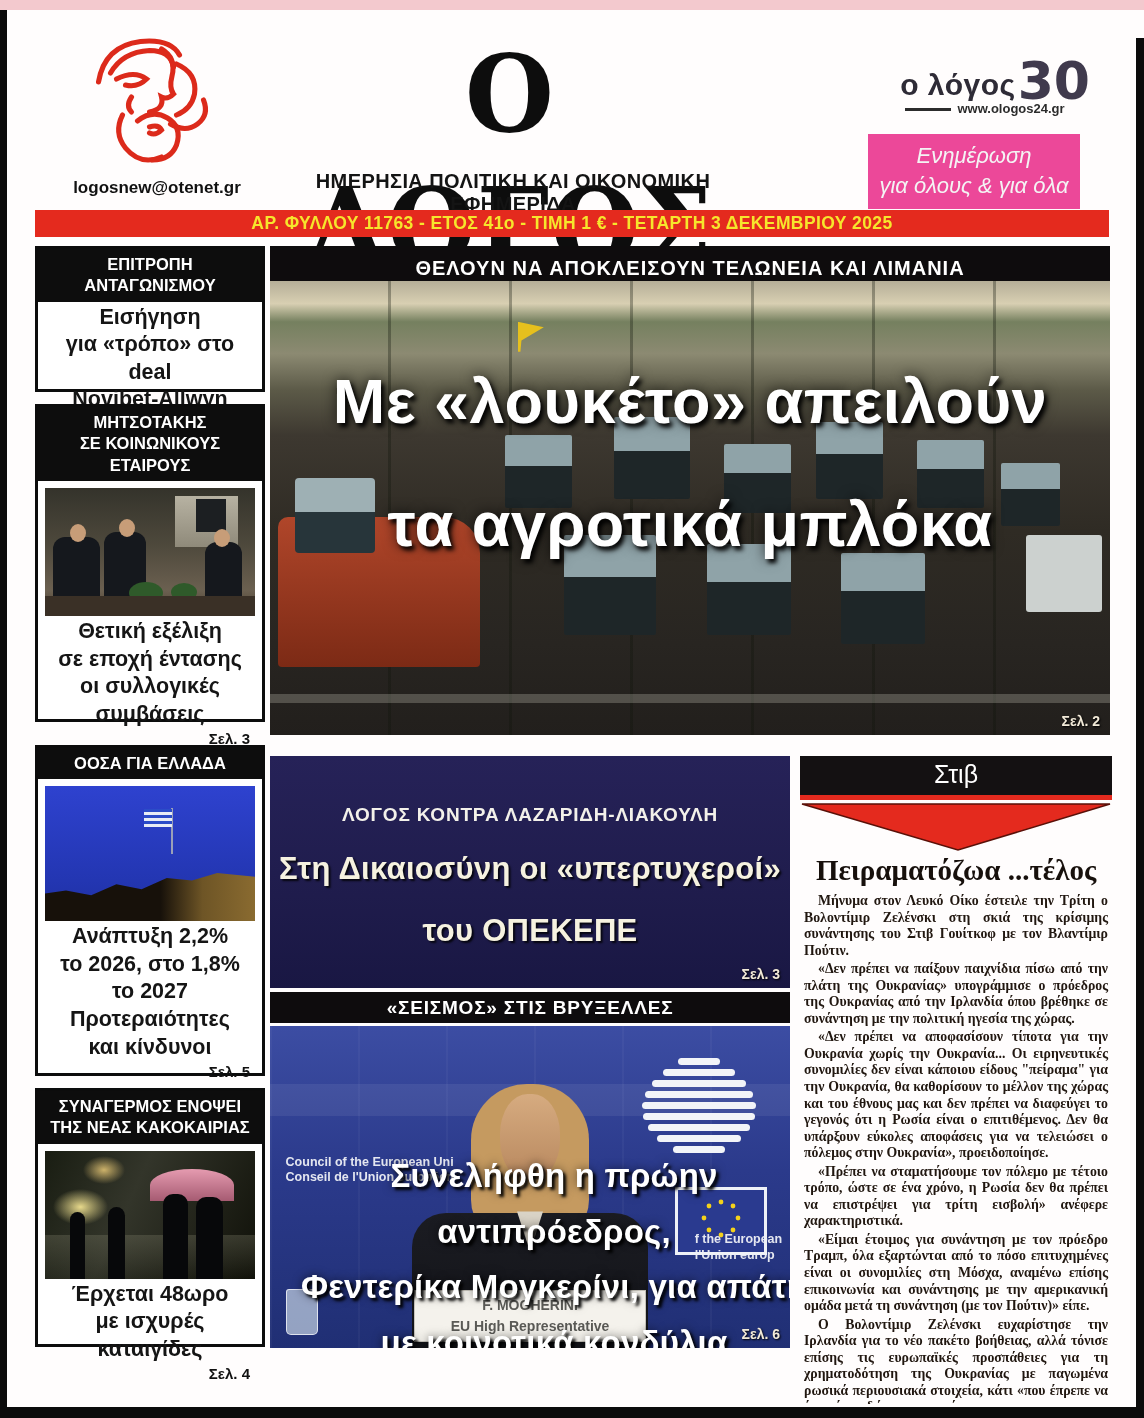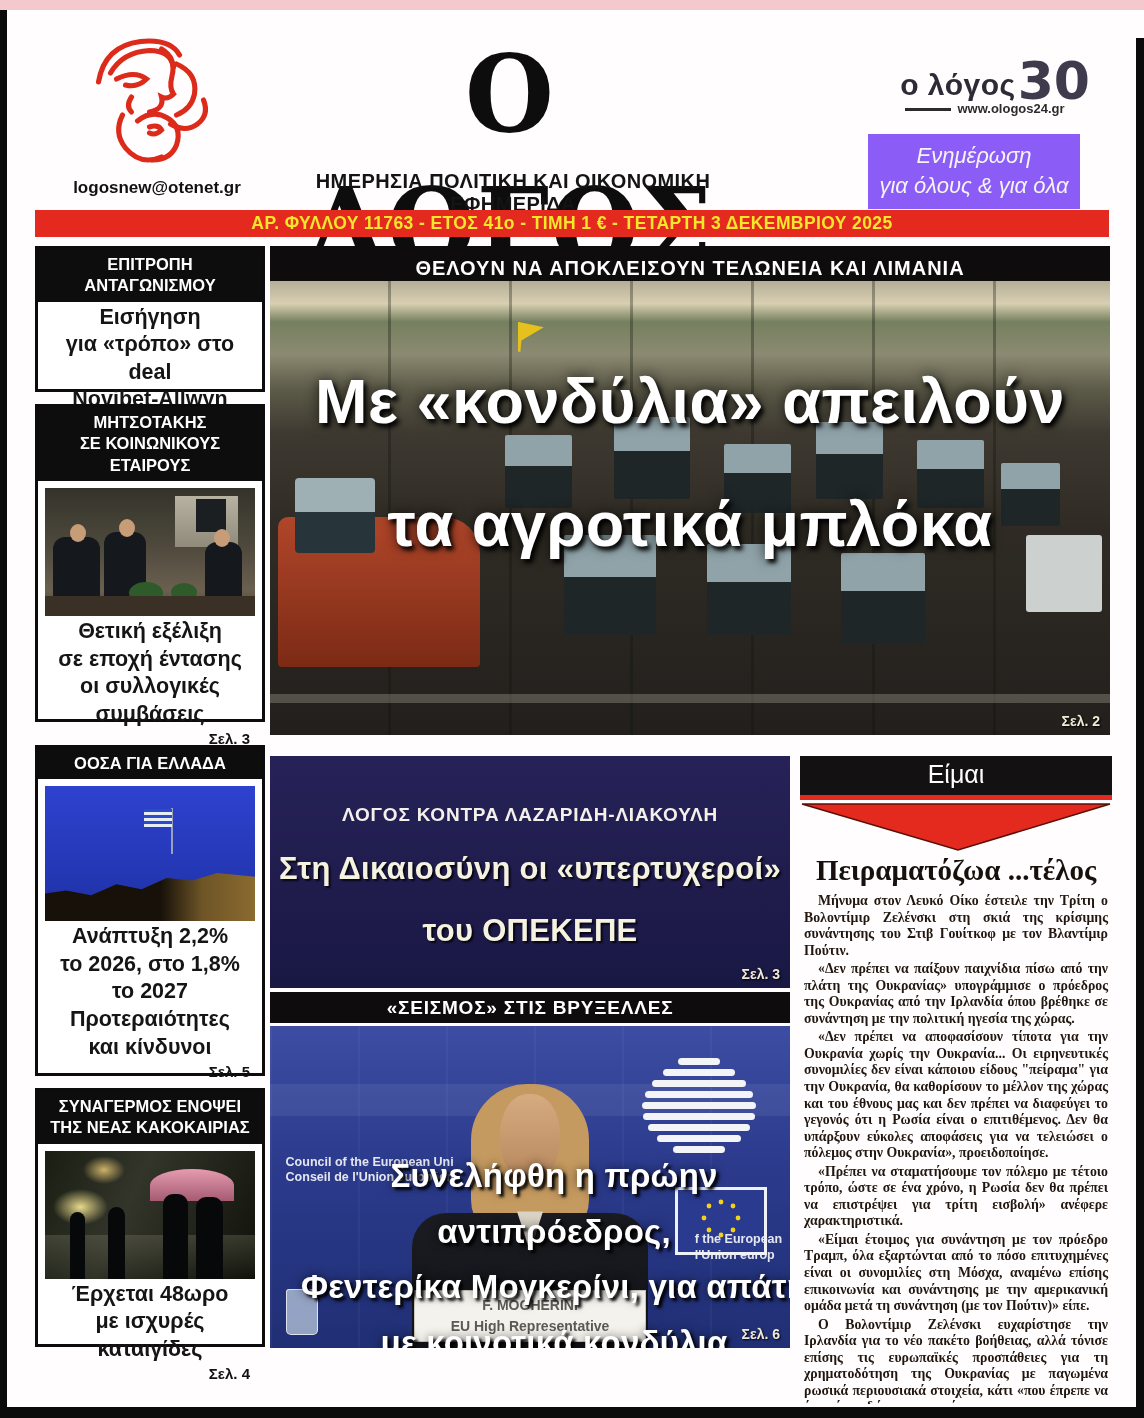--- a/index.html
+++ b/index.html
@@ -21,21 +21,21 @@
             letter-spacing:1px;color:#0d0d0d;transform:scaleY(1.04);transform-origin:top;line-height:1.25;}
   .np-subtitle{position:absolute;left:258px;top:170px;width:510px;text-align:center;
                font-weight:bold;font-size:20px;letter-spacing:.4px;color:#141414;}
   .weblogo{position:absolute;left:880px;top:58px;width:210px;text-align:center;color:#2e2b36;}
   .weblogo .row{display:flex;align-items:flex-start;justify-content:flex-end;}
   .weblogo .name{font-weight:bold;font-size:30px;letter-spacing:.5px;line-height:1;padding-top:12px;}
   .weblogo .n24{font-weight:bold;font-size:52px;line-height:.9;color:#403a4d;margin-left:2px;
                 font-family:"DejaVu Sans",sans-serif;}
   .weblogo .url{font-weight:bold;font-size:13px;color:#2c2c2c;margin-top:-4px;}
   .weblogo .url::before{content:"";display:inline-block;width:46px;height:3px;background:#2c2c2c;margin-right:6px;vertical-align:middle;}
-  .tagline{position:absolute;left:868px;top:134px;width:212px;background:#8b5cf6;color:#f4f4f4;
+  .tagline{position:absolute;left:868px;top:134px;width:212px;background:#ec4899;color:#f4f4f4;
            text-align:center;font-style:italic;font-size:22px;line-height:1.35;padding:7px 0 9px;}
 
   
   .issuebar{position:absolute;left:35px;top:210px;width:1074px;height:27px;background:#e42a1e;
             display:flex;align-items:center;justify-content:center;}
   .issuebar span{color:#f6e62c;font-weight:bold;font-size:17.5px;letter-spacing:.4px;}
 
   
   .sbox{position:absolute;left:35px;width:230px;border:3px solid #0c0c0c;background:#fff;
         display:flex;flex-direction:column;box-sizing:border-box;}
@@ -270,21 +270,21 @@
     <div class="cab" style="left:54%;top:36%;width:8%;height:15%;"></div>
     <div class="cab" style="left:65%;top:31%;width:8%;height:17%;"></div>
     <div class="cab" style="left:77%;top:35%;width:8%;height:15%;"></div>
     <div class="cab" style="left:87%;top:40%;width:7%;height:14%;"></div>
     <div class="cab" style="left:35%;top:56%;width:11%;height:22%;"></div>
     <div class="cab" style="left:52%;top:58%;width:10%;height:20%;"></div>
     <div class="cab" style="left:68%;top:60%;width:10%;height:20%;"></div>
     <div class="tractor-red"></div>
     <div class="van-white"></div>
     <div class="rail"></div>
-    <div class="lead-head pre">Με «κονδύλια» απειλούν
+    <div class="lead-head pre">Με «λουκέτο» απειλούν
 τα αγροτικά μπλόκα</div>
     <div class="photo-page">Σελ. 2</div>
   </div>
 
   <div class="opek">
     <div class="kick">ΛΟΓΟΣ ΚΟΝΤΡΑ ΛΑΖΑΡΙΔΗ-ΛΙΑΚΟΥΛΗ</div>
     <div class="head pre">Στη Δικαιοσύνη οι «υπερτυχεροί»
 του ΟΠΕΚΕΠΕ</div>
     <div class="photo-page">Σελ. 3</div>
   </div>
@@ -332,21 +332,21 @@
     <div class="shirt"></div>
     <div class="nameplate pre">F. MOGHERINI
 EU High Representative</div>
     <div class="brux-head pre">Συνελήφθη η πρώην αντιπρόεδρος,
 Φεντερίκα Μογκερίνι, για απάτη
 με κοινοτικά κονδύλια</div>
     <div class="photo-page">Σελ. 6</div>
   </div>
 
   <div class="op">
-    <div class="op-tab">Είμαι</div>
+    <div class="op-tab">Στιβ</div>
     <svg class="op-arrow" width="312" height="50" viewBox="0 0 312 50">
       <polygon points="2,2 310,2 158,48" fill="#e42a1e" stroke="#5a1008" stroke-width="1.5"></polygon>
     </svg>
     <div class="op-title">Πειραματόζωα ...τέλος</div>
     <div class="op-text">
       <p>Μήνυμα στον Λευκό Οίκο έστειλε την Τρίτη ο Βολοντίμιρ Ζελένσκι στη σκιά της κρίσιμης συνάντησης του Στιβ Γουίτκοφ με τον Βλαντίμιρ Πούτιν.</p>
       <p>«Δεν πρέπει να παίξουν παιχνίδια πίσω από την πλάτη της Ουκρανίας» υπογράμμισε ο πρόεδρος της Ουκρανίας από την Ιρλανδία όπου βρέθηκε σε συνάντηση με την πολιτική ηγεσία της χώρας.</p>
       <p>«Δεν πρέπει να αποφασίσουν τίποτα για την Ουκρανία χωρίς την Ουκρανία... Οι ειρηνευτικές συνομιλίες δεν είναι κάποιου είδους "πείραμα" για την Ουκρανία, θα καθορίσουν το μέλλον της χώρας και του έθνους μας και δεν πρέπει να διαφεύγει το γεγονός ότι η Ρωσία είναι ο επιτιθέμενος. Δεν θα υπάρξουν εύκολες αποφάσεις για να τελειώσει ο πόλεμος στην Ουκρανία», προειδοποίησε.</p>
       <p>«Πρέπει να σταματήσουμε τον πόλεμο με τέτοιο τρόπο, ώστε σε ένα χρόνο, η Ρωσία δεν θα πρέπει να επιστρέψει για τρίτη εισβολή» ανέφερε χαρακτηριστικά.</p>
       <p>«Είμαι έτοιμος για συνάντηση με τον πρόεδρο Τραμπ, όλα εξαρτώνται από το πόσο επιτυχημένες είναι οι συνομιλίες στη Μόσχα, αναμένω επίσης επικοινωνία και συνάντησης με την αμερικανική ομάδα μετά τη συνάντηση (με τον Πούτιν)» είπε.</p>

